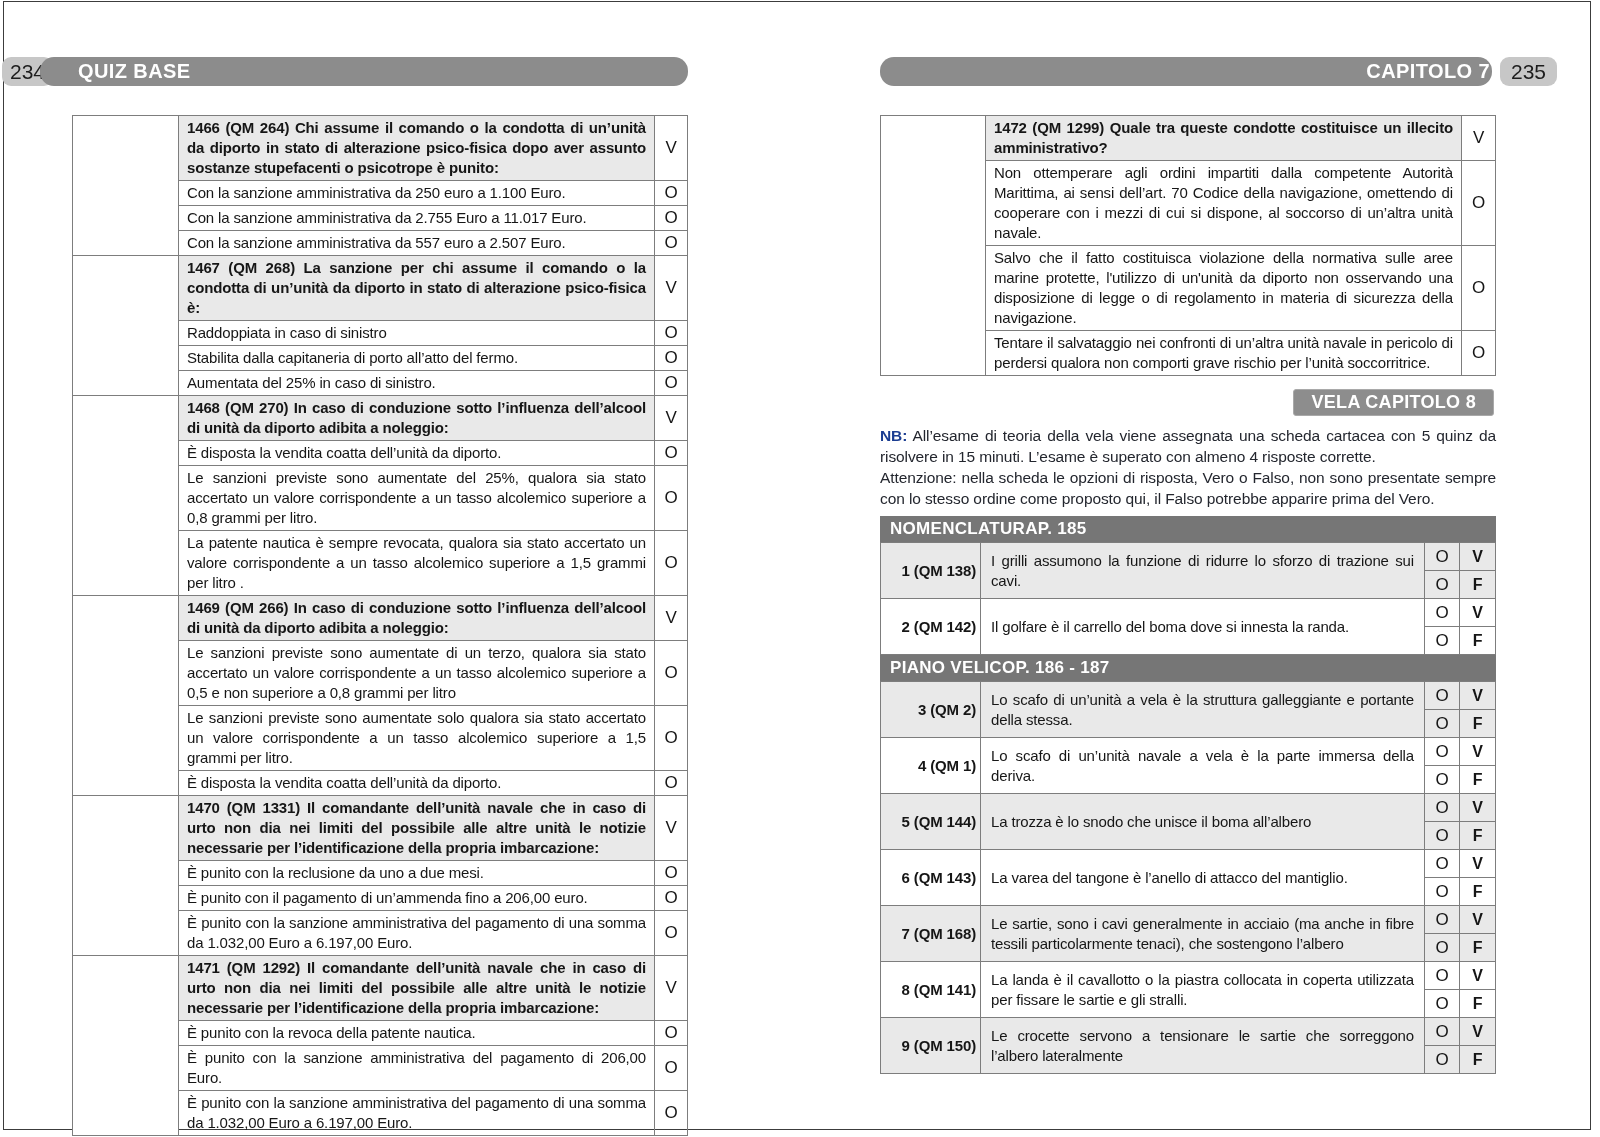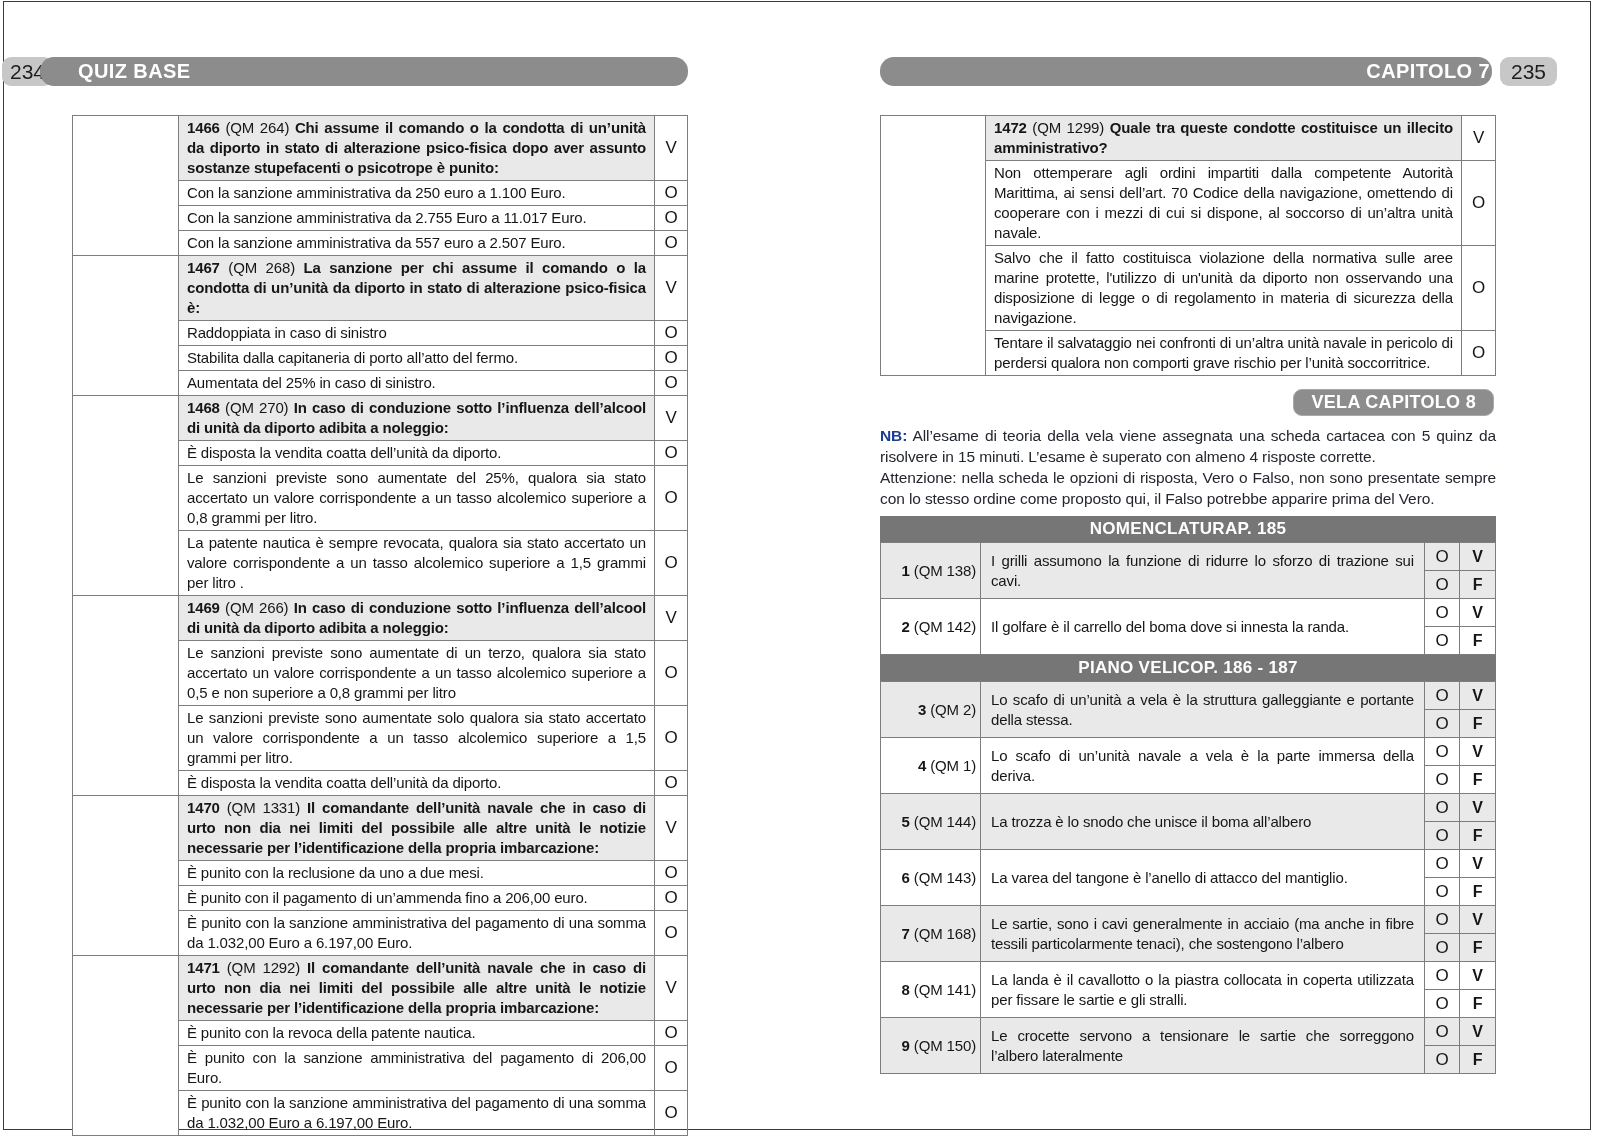--- a/index.html
+++ b/index.html
@@ -14,36 +14,36 @@
   .headbar{position:absolute;top:57px;height:29px;background:#8c8c8c;border-radius:14px;color:#fff;font-weight:bold;font-size:20px;display:flex;align-items:center;letter-spacing:.4px}
   .headbar-left{left:40px;width:648px;padding-left:38px}
   .headbar-right{left:880px;width:612px;justify-content:flex-end;padding-right:2px}
 
   
   table.quiz{border-collapse:collapse;width:616px;font-size:15px;line-height:20px;letter-spacing:-.15px;border:1px solid #4e4e4e}
   table.quiz td{border:1px solid #7d7d7d;vertical-align:middle}
   table.quiz td.spacer{width:106px;background:#fff}
   table.quiz td.qcell{padding:2px 8px;text-align:justify}
   tr.qhead td.qcell{background:#e9e9e9;font-weight:bold}
-  .qm{font-weight:normal}
+  .qm{font-weight:bold}
   table.quiz td.mark{width:33px;text-align:center;font-size:17px;padding:0 2px}
   #quiz-1472 td.spacer{width:105px}
   #quiz-1472 td.mark{width:34px}
 
   .left-quiz-wrap{position:absolute;left:72px;top:115px}
   .right-col{position:absolute;left:880px;top:115px;width:616px}
 
   
   .badge-row{text-align:right;margin:13px 2px 9px 0}
-  .vela-badge{display:inline-block;background:#8d8d8d;color:#fff;font-weight:bold;font-size:18px;line-height:25px;padding:0 17px;border-radius:9px;border:1px solid #a9a9a9;letter-spacing:.3px}
+  .vela-badge{display:inline-block;background:#8d8d8d;color:#fff;font-weight:bold;font-size:18px;line-height:25px;padding:0 17px;border-radius:3px;border:1px solid #a9a9a9;letter-spacing:.3px}
   .nb{font-size:15.5px;line-height:21px;color:#23262e;text-align:justify;letter-spacing:-.1px;margin-bottom:7px}
   .nb-label{color:#1b3d91;font-weight:bold}
 
   
-  .secbar{height:26px;background:#767676;color:#fff;display:flex;align-items:center;justify-content:center;padding:0 2px;font-weight:bold;font-size:17px;letter-spacing:.3px}
+  .secbar{height:26px;background:#767676;color:#fff;display:flex;align-items:center;justify-content:flex-start;padding:0 10px;font-weight:bold;font-size:17px;letter-spacing:.3px}
   table.vf{border-collapse:collapse;width:616px;font-size:15px;line-height:20px;letter-spacing:-.15px;border:1px solid #4e4e4e}
   table.vf td{border:1px solid #7d7d7d;vertical-align:middle;background:#fff}
   table.vf td.num{width:100px;text-align:right;padding:2px 4px}
   table.vf td.stmt{padding:2px 10px;text-align:justify}
   table.vf td.circ{width:35px;text-align:center;font-size:17px;height:28px;padding:0}
   table.vf td.vfl{width:36px;text-align:center;font-size:16px;font-weight:bold;height:28px;padding:0}
   table.vf tr.alt td{background:#e9e9e9}
 </style>
 </head>
 <body>

